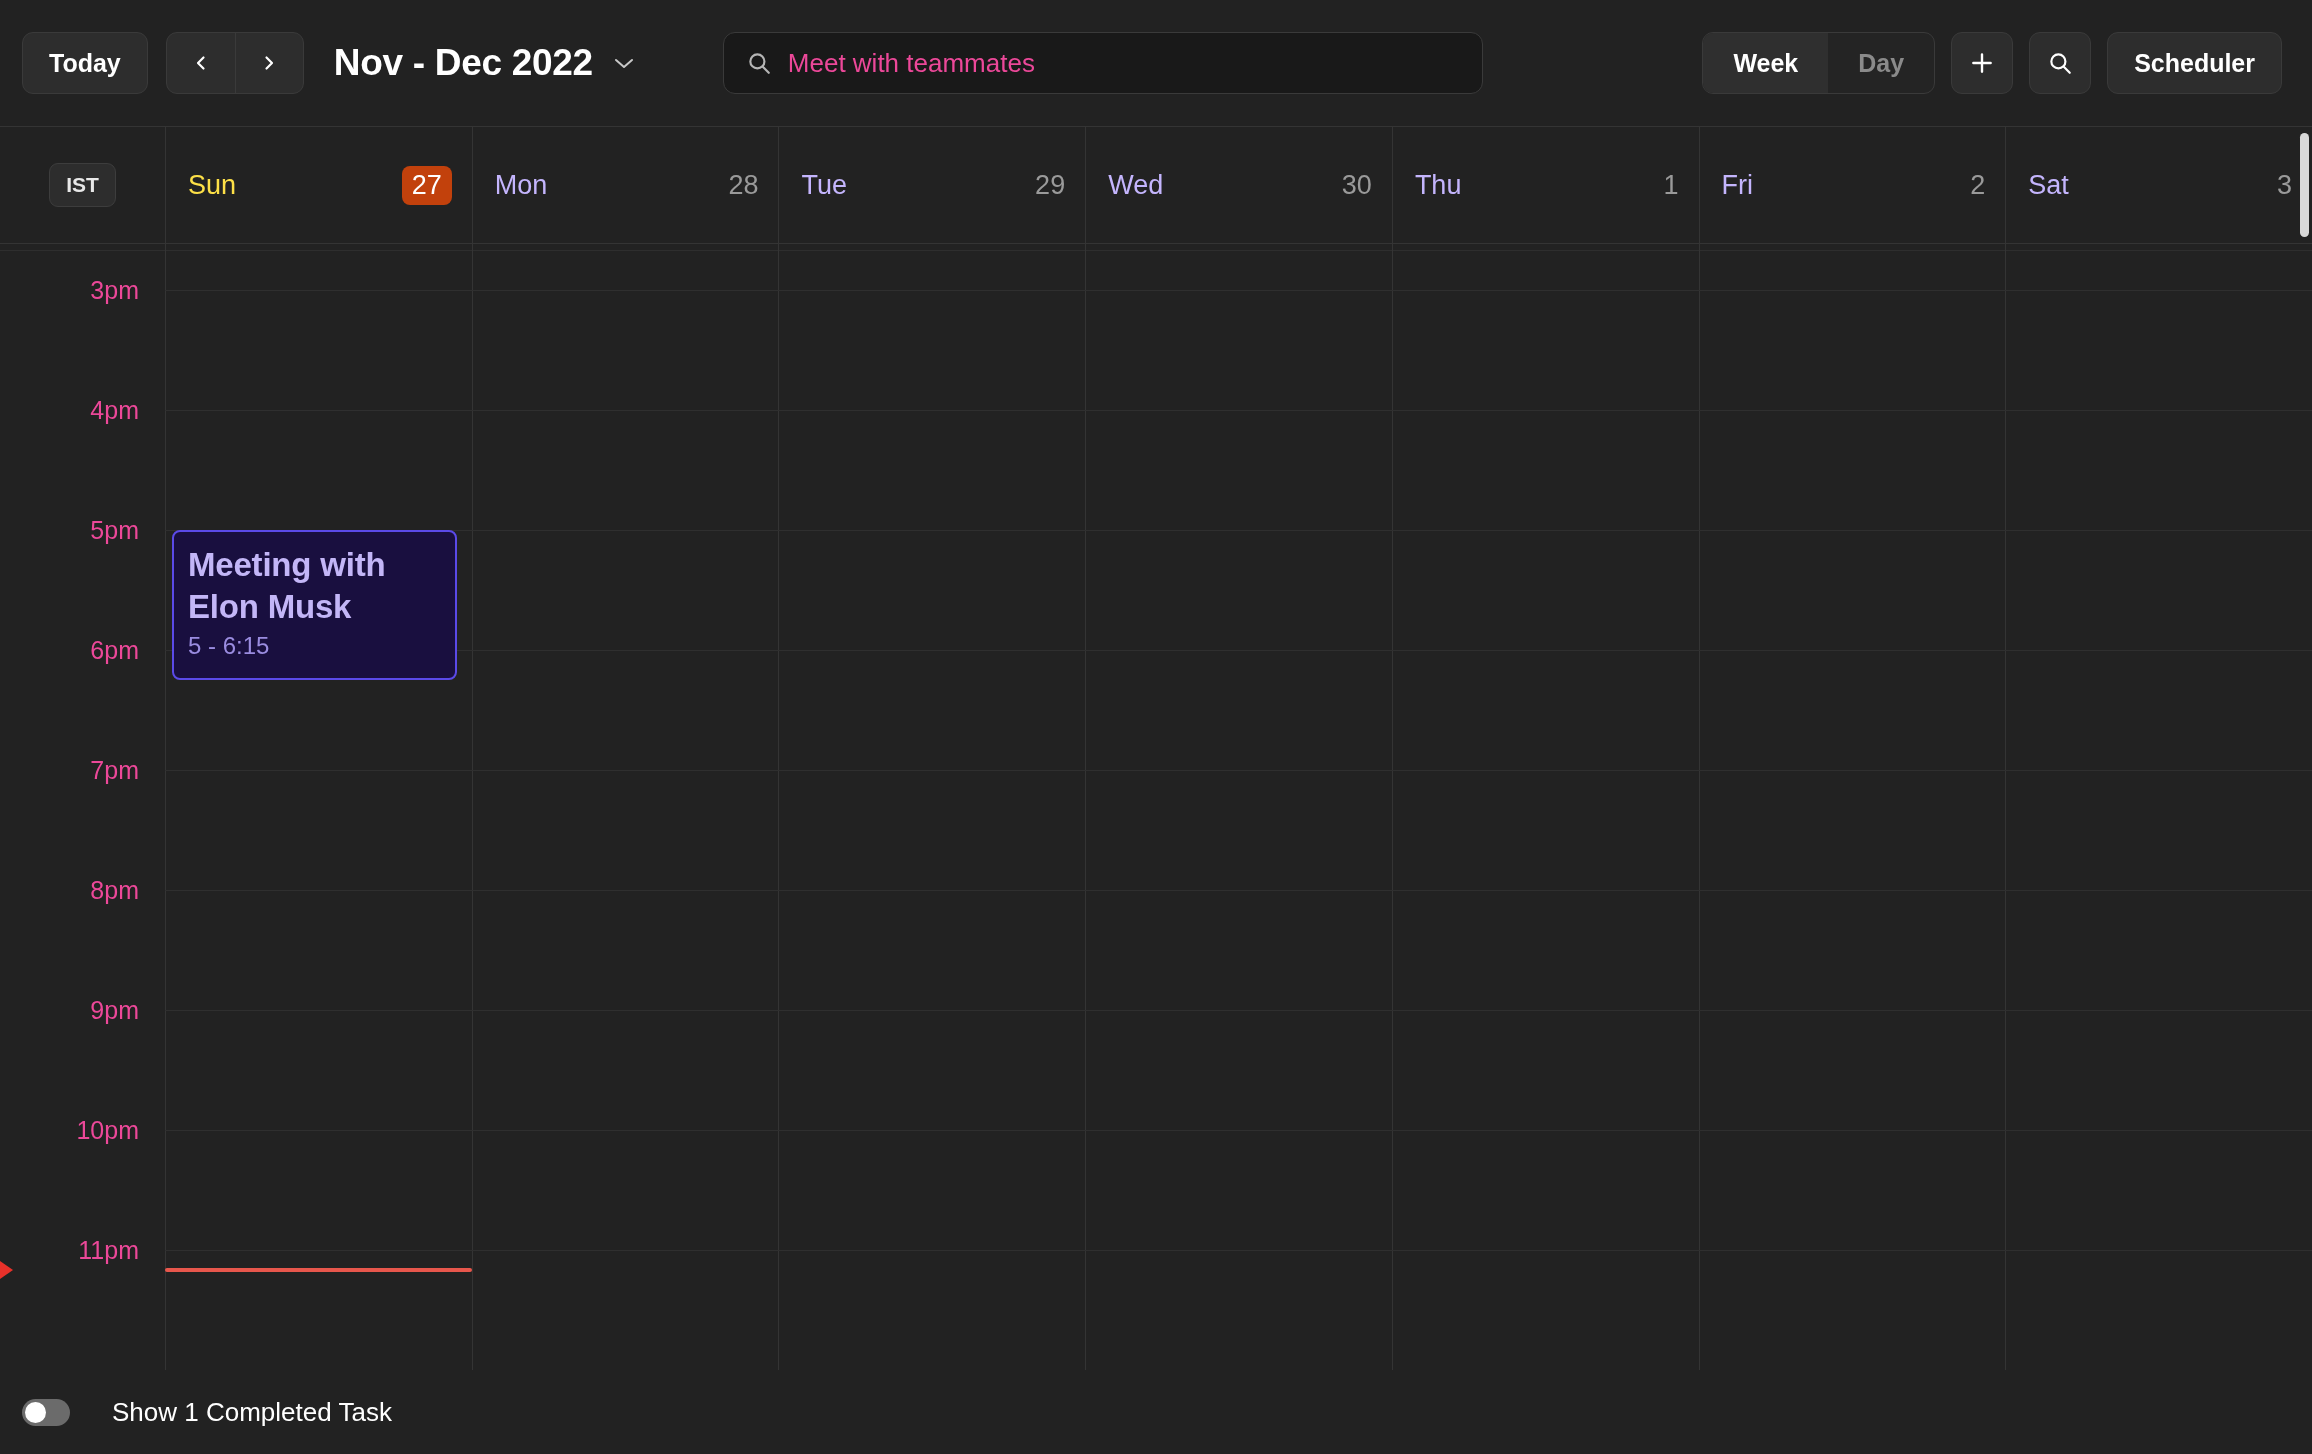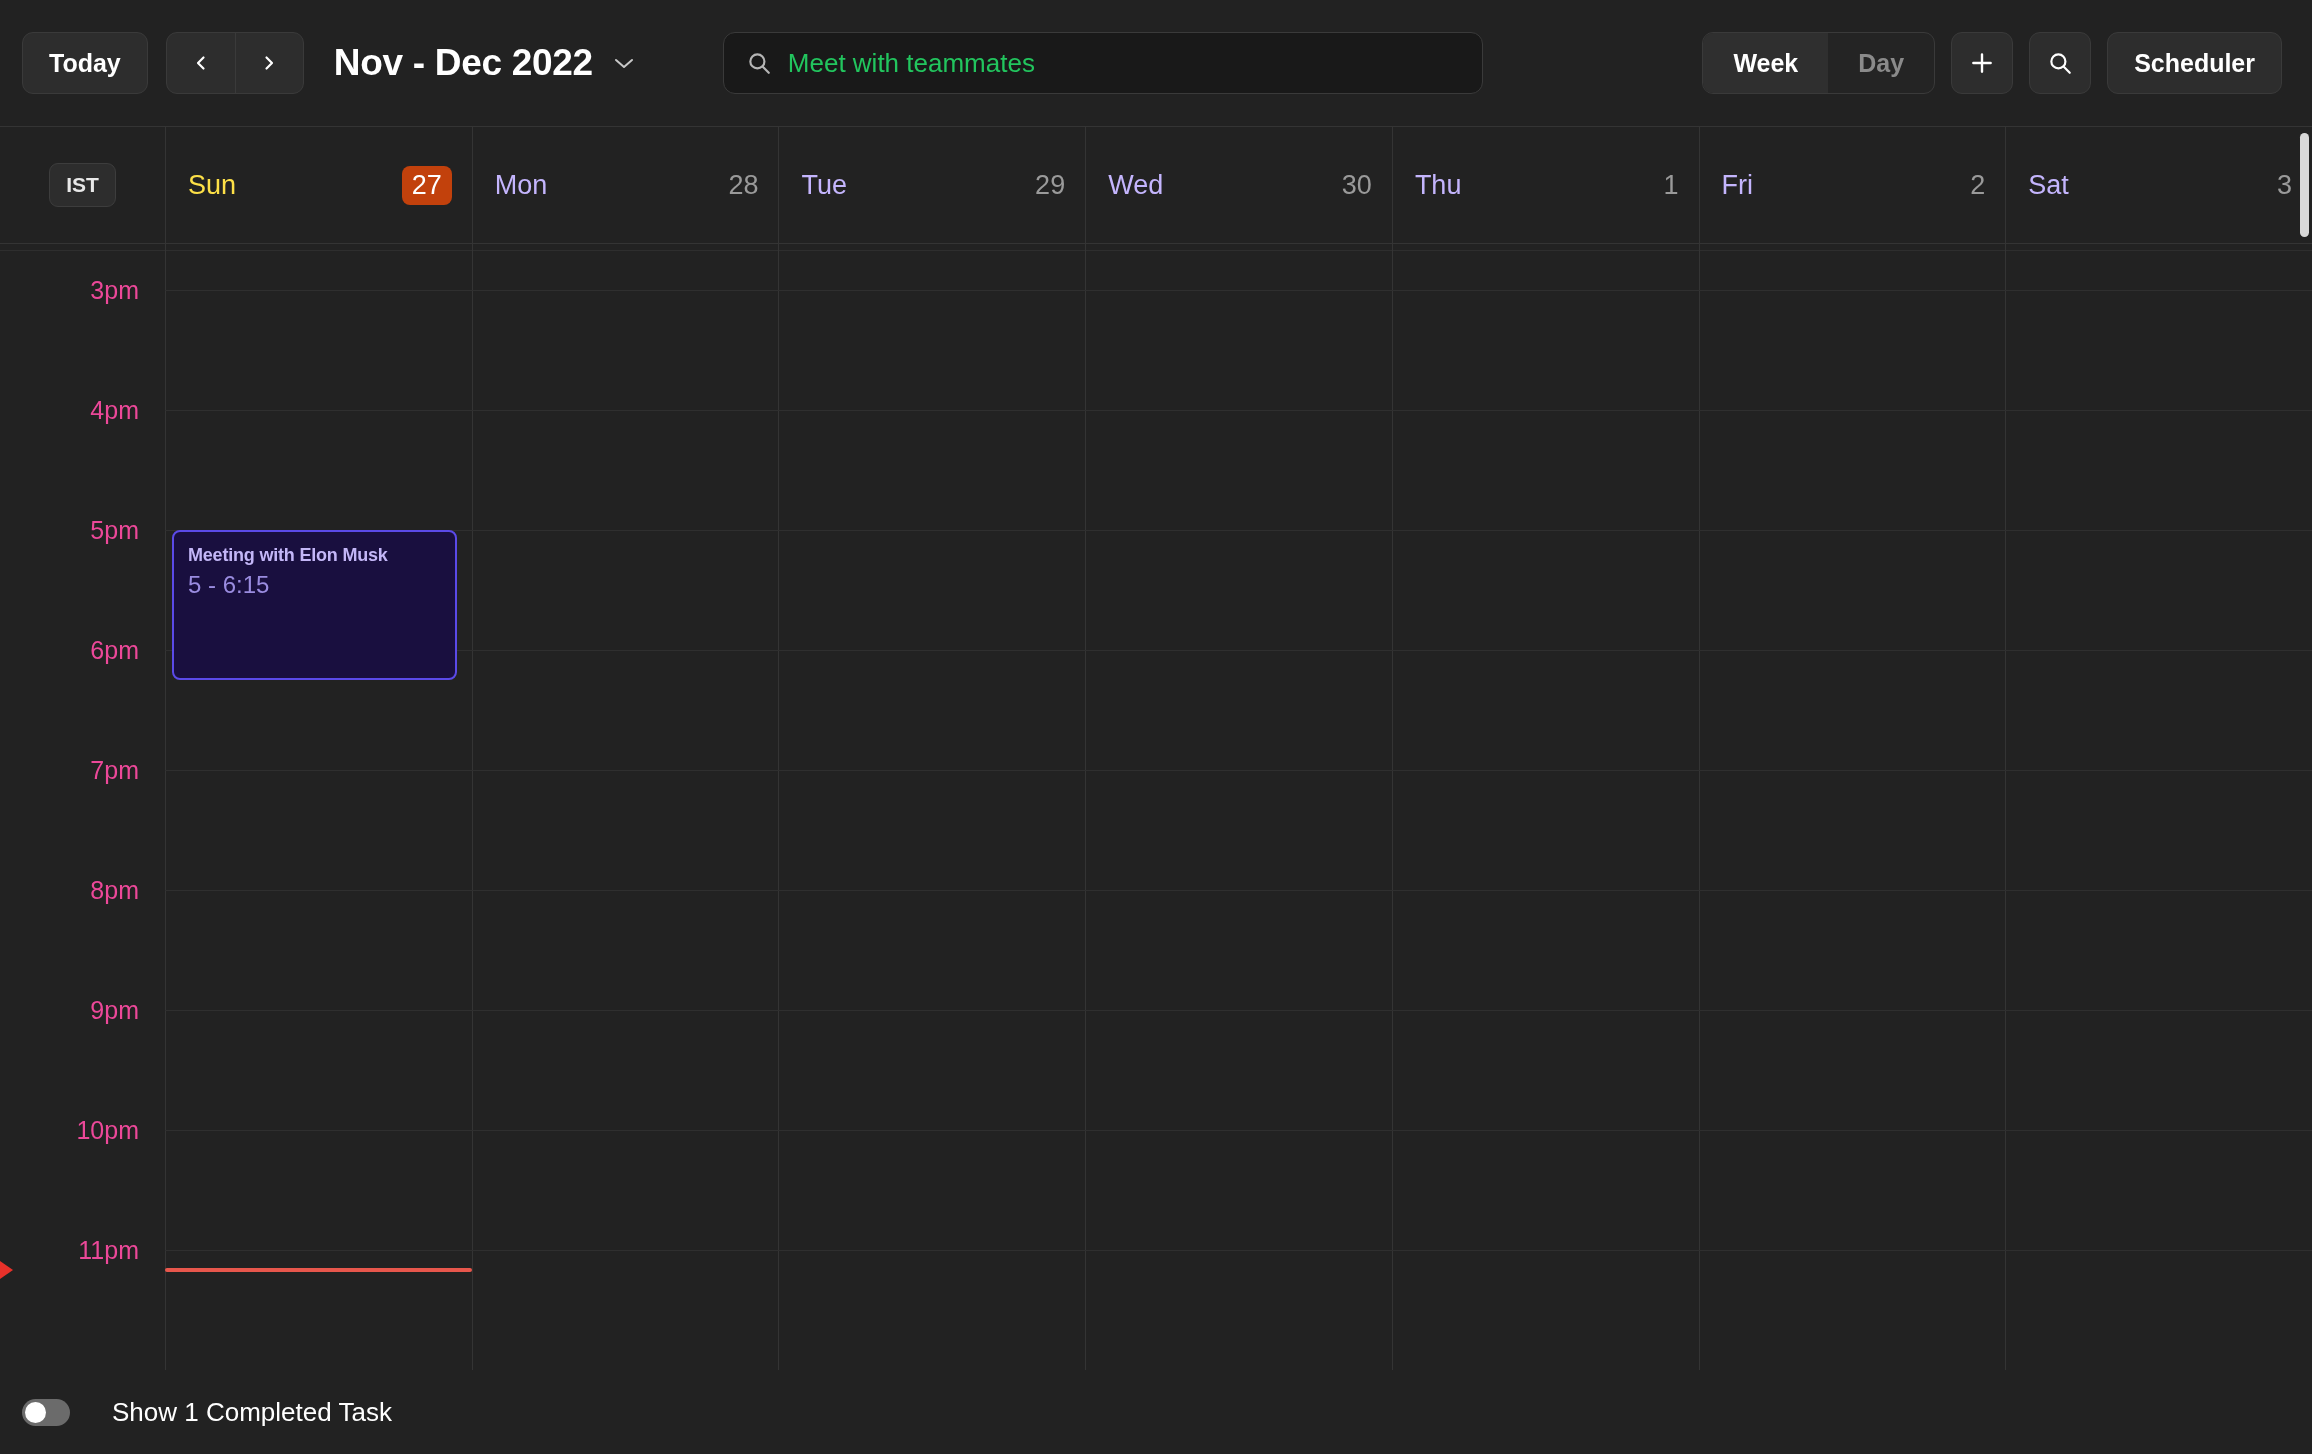--- a/index.html
+++ b/index.html
@@ -60,21 +60,21 @@
     width: 760px; height: 62px;
     background: #191919;
     border: 1px solid #3a3a3a;
     border-radius: 12px;
     display: flex; align-items: center;
     padding: 0 22px;
   }
   .search-wrap svg { flex: 0 0 auto; }
   .search-input {
     flex: 1; background: transparent; border: none; outline: none;
-    color: #22c55e; font-size: 26px;
+    color: #ec4899; font-size: 26px;
     font-family: "Liberation Sans", sans-serif;
     margin-left: 16px;
   }
   .search-input::placeholder { color: #8a8a8a; }
 
   .right-tools { margin-left: auto; display: flex; align-items: center; gap: 16px; }
   .segmented {
     display: flex; height: 62px;
     background: #242424;
     border: 1px solid #3a3a3a;
@@ -158,21 +158,21 @@
   .event {
     position: absolute;
     background: #190f3f;
     border: 2px solid #5b4ae8;
     border-radius: 8px;
     padding: 12px 14px;
     overflow: hidden;
     cursor: pointer;
   }
   .event-title {
-    font-size: 18px; font-weight: bold; color: #c3b6f7;
+    font-size: 33px; font-weight: bold; color: #c3b6f7;
     line-height: 1.28; letter-spacing: -0.2px;
   }
   .event-time { font-size: 24px; color: #9a8ce0; margin-top: 4px; }
 
   .nowline {
     position: absolute; height: 4px; background: #e8574c; border-radius: 2px;
   }
   .nowmarker {
     position: absolute; width: 0; height: 0;
     border-top: 9px solid transparent;

